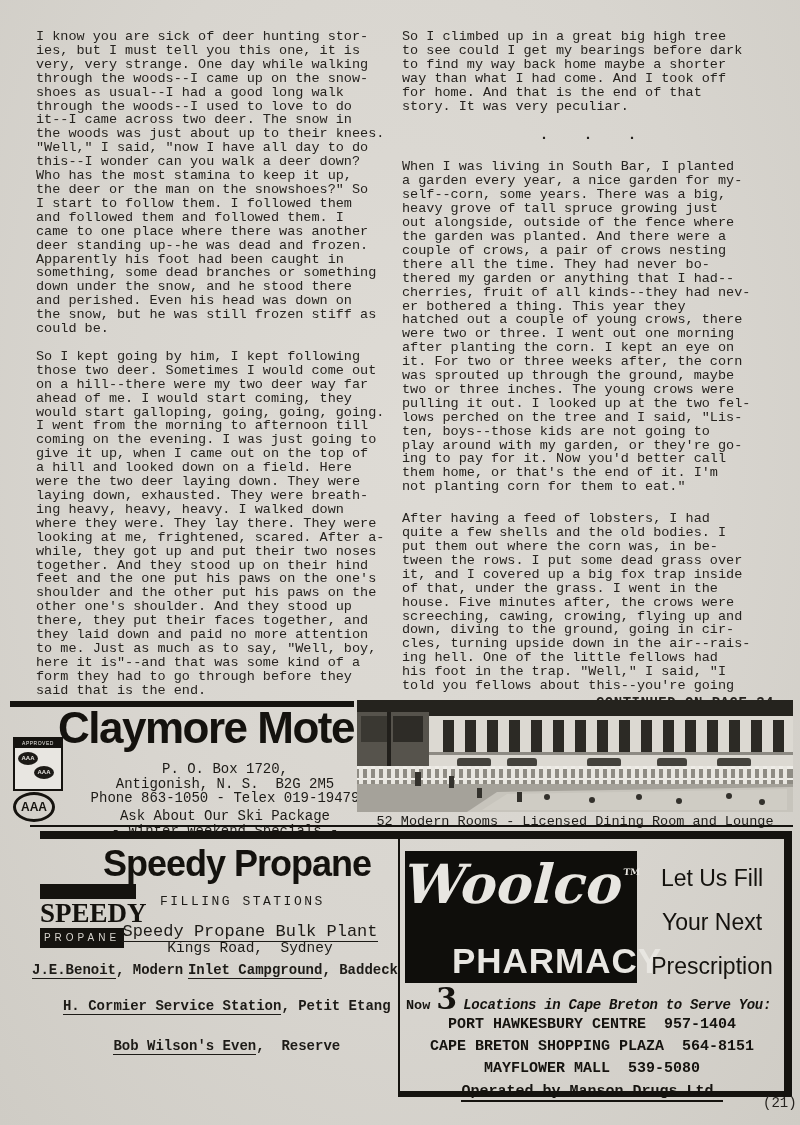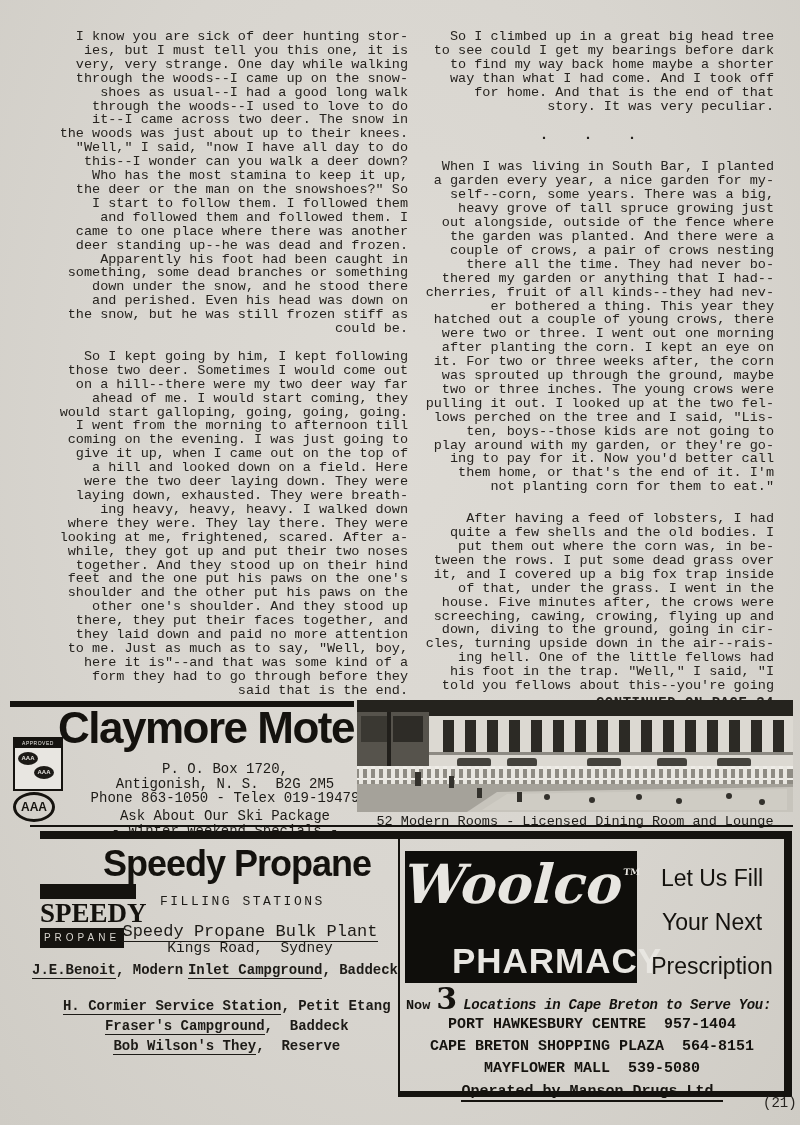--- a/index.html
+++ b/index.html
@@ -6,21 +6,21 @@
   .page{
     position:relative;width:800px;height:1125px;margin:0 auto;overflow:hidden;
     background:radial-gradient(ellipse at 50% 38%, #dedbd5 0%, #d8d5cf 55%, #cfccc5 100%);
     font-family:"Liberation Mono", monospace;color:#26231f;
   }
   .tw{font-family:"Liberation Mono", monospace;font-size:13.5px;line-height:13.9px;
       color:#26231f;white-space:pre;margin:0;}
   .col{position:absolute;top:30px;width:372px;}
   .col-left{left:36px;}
   .col-right{left:402px;}
-  .col p{margin:0 0 14px 0;text-align:right;}
+  .col p{margin:0 0 14px 0;}
   .dots{text-align:center;word-spacing:26px;font-size:15px;font-weight:bold;
         margin:0 0 16px 0;color:#26231f;}
   .p-tight{margin-bottom:18px !important;}
   .continued{text-align:right;margin-top:1px;}
   .continued span{display:inline-block;border-bottom:3px solid #18160f;
         font-size:14px;font-weight:bold;letter-spacing:.5px;padding-bottom:0px;}
   
   .rule{position:absolute;background:#15130f;}
   .claymore-title{position:absolute;left:58px;top:706px;
     font-family:"Liberation Sans",sans-serif;font-weight:700;font-size:44px;
@@ -139,21 +139,21 @@
 other one's shoulder. And they stood up
 there, they put their faces together, and
 they laid down and paid no more attention
 to me. Just as much as to say, "Well, boy,
 here it is"--and that was some kind of a
 form they had to go through before they
 said that is the end.</p>
   </div>
 
   <div class="col col-right">
-    <p class="tw" style="margin-bottom:14px;">So I climbed up in a great big head tree
+    <p class="tw" style="margin-bottom:14px;">So I climbed up in a great big high tree
 to see could I get my bearings before dark
 to find my way back home maybe a shorter
 way than what I had come. And I took off
 for home. And that is the end of that
 story. It was very peculiar.</p>
     <div class="dots">. . .</div>
     <p class="tw p-tight">When I was living in South Bar, I planted
 a garden every year, a nice garden for my-
 self--corn, some years. There was a big,
 heavy grove of tall spruce growing just
@@ -350,25 +350,22 @@
   </div>
   <div class="bulk-addr">Kings Road,  Sydney</div>
 
   <div class="st-row" style="left:32px;top:962px;width:366px;display:flex;justify-content:space-between;">
     <span><span class="nm">J.E.Benoit</span><span>, Modern</span></span>
     <span><span class="nm">Inlet Campground</span><span>, Baddeck</span></span>
   </div>
   <div class="st-row" style="left:20px;top:982px;width:380px;text-align:center;">
     <span class="nm">H. Cormier Service Station</span><span>, Petit Etang</span>
   </div>
-  <div class="st-row" style="left:20px;top:1002px;width:380px;text-align:center;">
-    <span class="nm">Fraser's Campground</span><span>,  Baddeck</span>
-  </div>
   <div class="st-row" style="left:20px;top:1022px;width:380px;text-align:center;">
-    <span class="nm">Bob Wilson's They</span><span>,  Reserve</span>
+    <span class="nm">Bob Wilson's Even</span><span>,  Reserve</span>
   </div>
 
   <div class="woolco-box">
     <div class="woolco-logo">
       <div class="woolco-brand"><span>Woolco</span><span class="woolco-tm">TM</span></div>
       <div class="woolco-dept">PHARMACY</div>
     </div>
     <div class="tagline" style="top:28px;">Let Us Fill</div>
     <div class="tagline" style="top:72px;">Your Next</div>
     <div class="tagline" style="top:116px;">Prescription</div>

